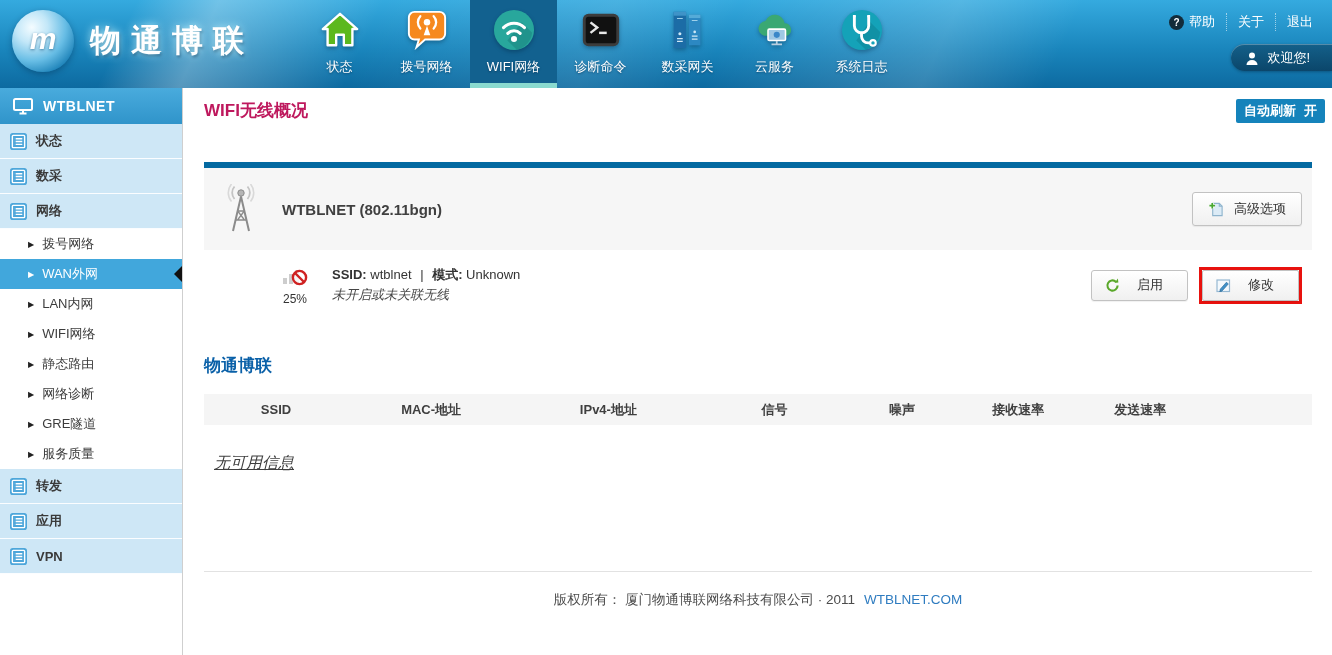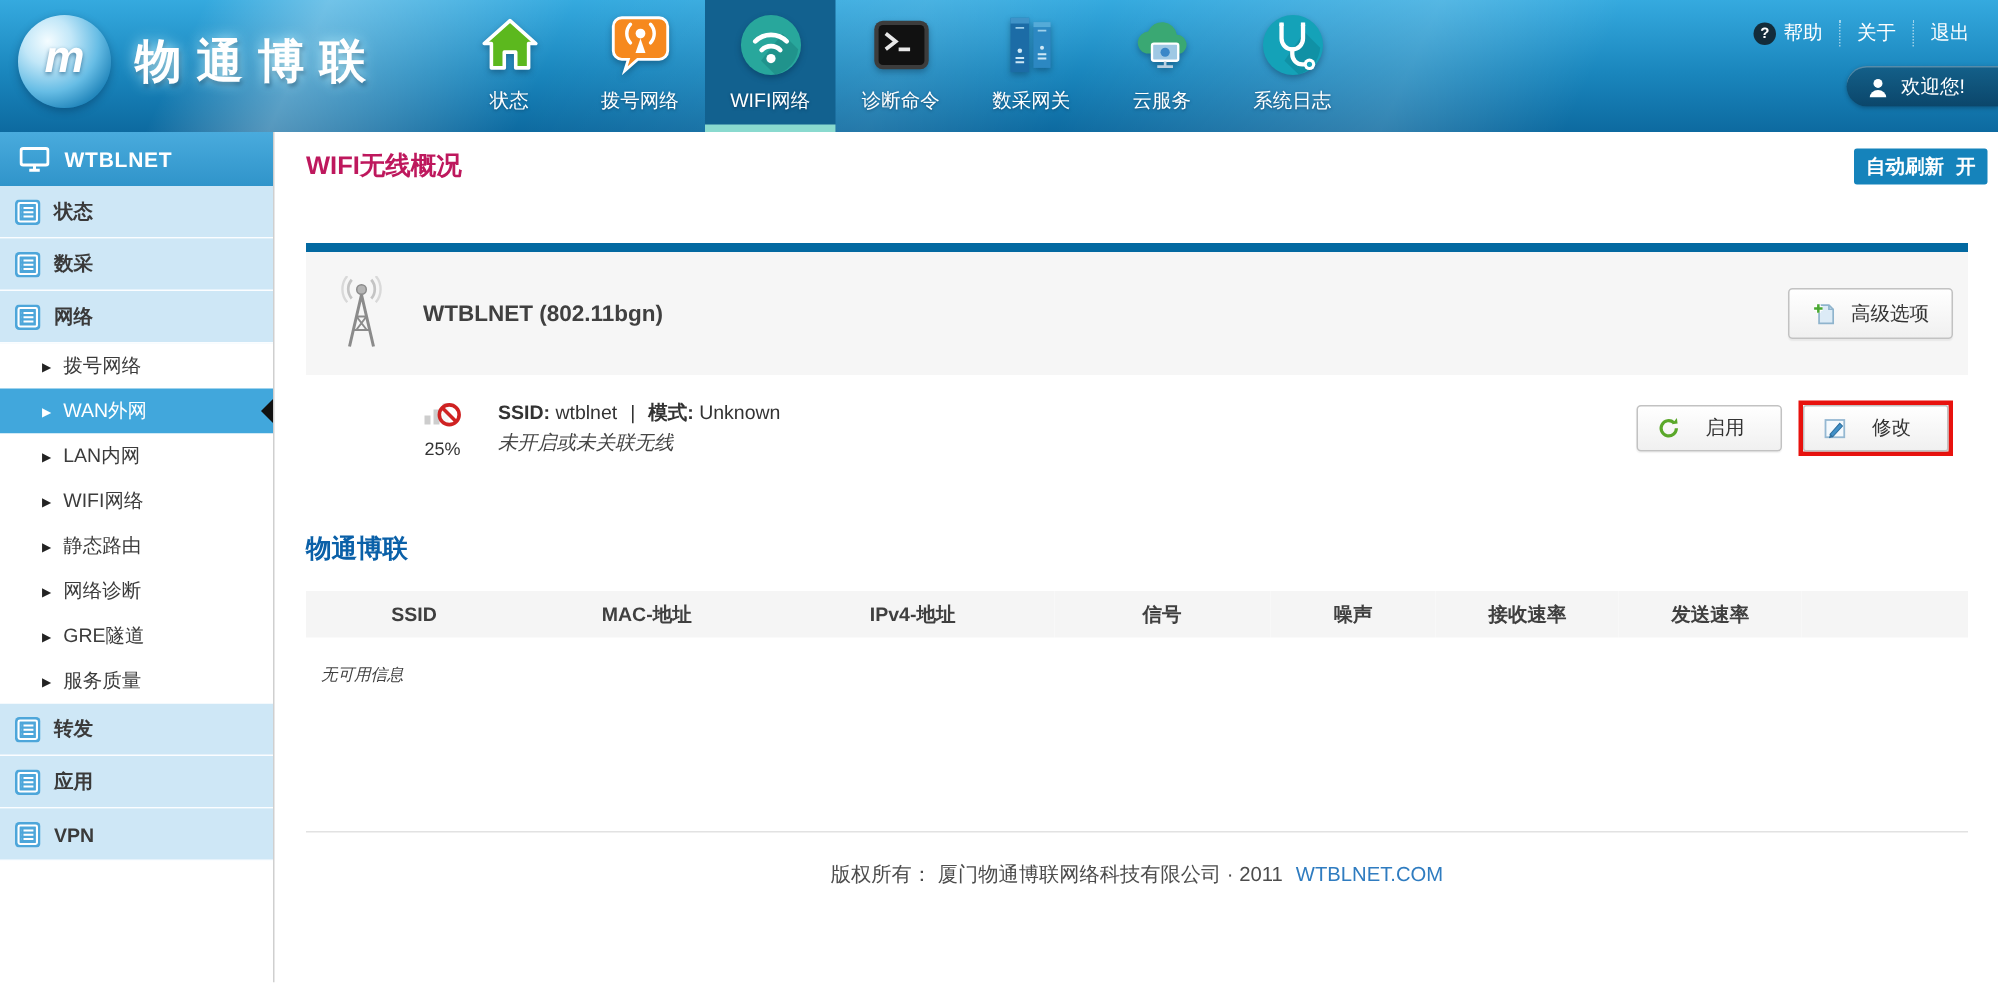--- a/index.html
+++ b/index.html
@@ -81,21 +81,21 @@
 .btn-act { height:31px; width:97px; padding-left:13px; gap:17px; }
 .btn-act svg { width:15px; height:15px; }
 .red-wrap { border:3px solid #e8120e; margin-left:11px; line-height:0; }
 .red-wrap .btn-act { border-radius:2px; }
 
 .stations { margin-top:34px; }
 .sec-title2 { font-size:17px; font-weight:bold; color:#0a60a8; }
 .sta-table { width:100%; border-collapse:collapse; margin-top:17px; }
 .sta-table thead tr { background:#f5f5f5; }
 .sta-table th { font-size:13px; font-weight:bold; color:#3f3f3f; height:31px; text-align:center; white-space:nowrap; }
-.empty { margin-top:17px; padding-left:10px; font-size:11px; font-style:italic; color:#3f3f3f; }
+.empty { margin-top:28px; padding-left:10px; font-size:16px; font-style:italic; color:#3f3f3f;text-decoration:underline; }
 
 .footer-divider { margin-top:97px; border-top:1px solid #e2e2e2; }
 .footer-text { text-align:center; margin-top:19px; font-size:13.5px; color:#4c4c4c; }
 .footer-text a { color:#2f7cc0; text-decoration:none; cursor:pointer; margin-left:5px; }
 </style>
 </head>
 <body>
 
 <header class="topbar">
   <div class="logo">

